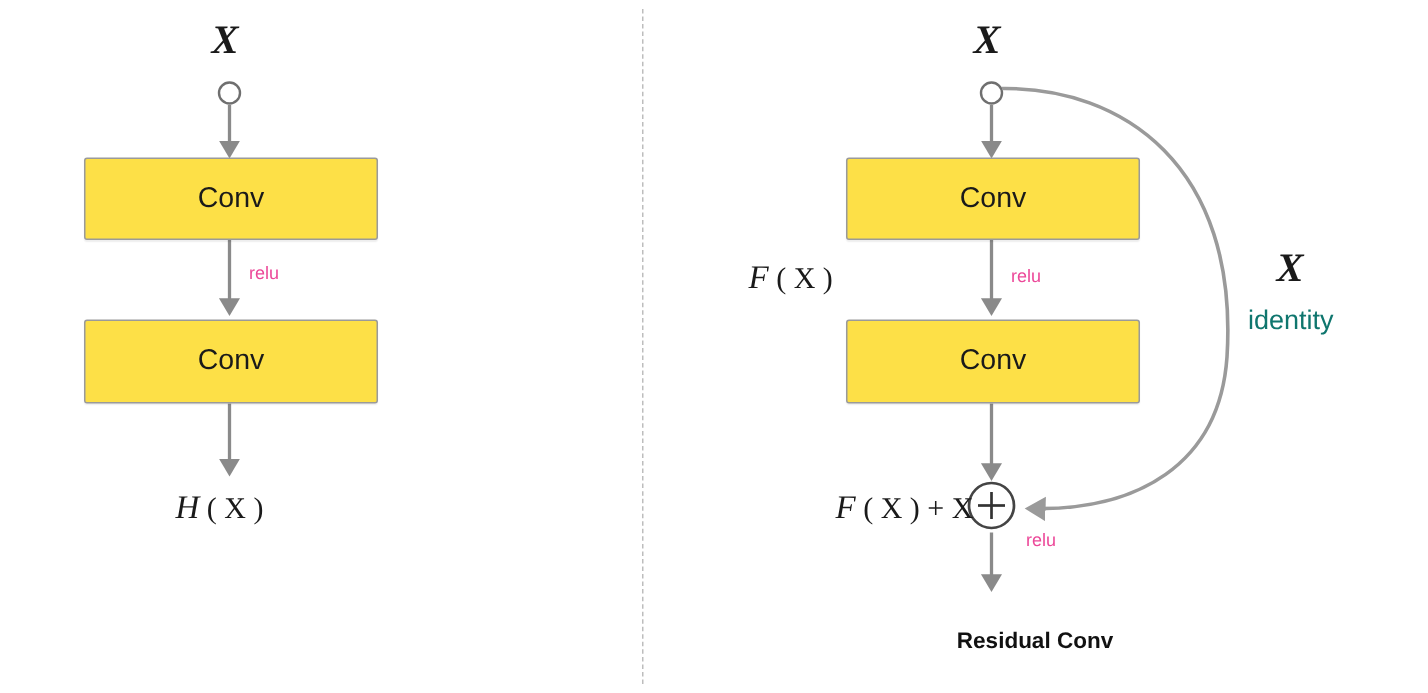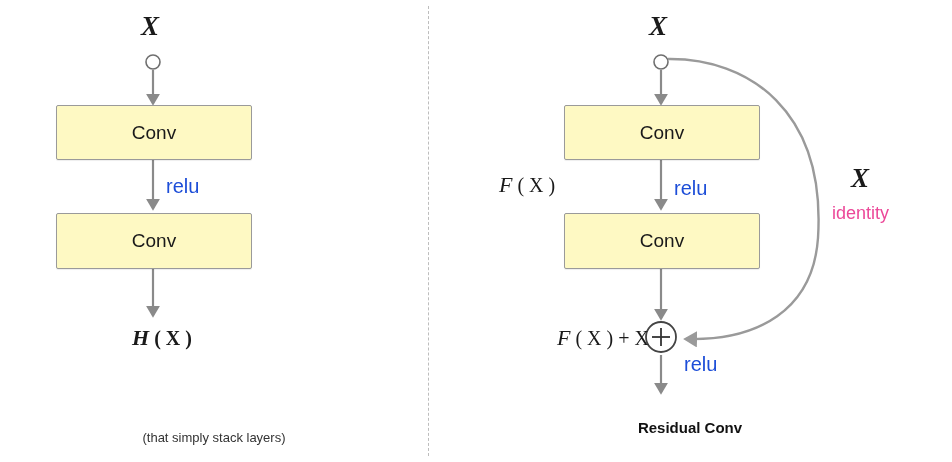--- a/index.html
+++ b/index.html
@@ -37,21 +37,21 @@
   svg.wires {
     position: absolute;
     left: 0;
     top: 0;
     overflow: visible;
   }
 
   .box {
     position: absolute;
     box-sizing: border-box;
-    background: #fef9c3;
+    background: #fde047;
     border: 1px solid #9a9a9a;
     border-radius: 2px;
     display: flex;
     align-items: center;
     justify-content: center;
     font-size: 19px;
     color: #1a1a1a;
     box-shadow: 0 1px 1px rgba(0,0,0,0.07);
   }
 
@@ -69,27 +69,27 @@
     font-family: "Liberation Serif", serif;
     font-size: 20px;
     font-style: normal;
   }
   .script {
     font-family: "Liberation Serif", serif;
     font-style: italic;
     font-size: 22px;
   }
   .relu {
-    font-size: 20px;
-    color: #1d4ed8;
+    font-size: 12px;
+    color: #ec4899;
     text-align: right;
   }
   .identity {
     font-size: 18px;
-    color: #ec4899;
+    color: #0f766e;
   }
   .caption-title {
     position: absolute;
     width: 100%;
     text-align: center;
     font-size: 15px;
     font-weight: bold;
     color: #111;
   }
   .caption-sub {
@@ -130,26 +130,25 @@
     <div class="box" style="left:56px; top:105px; width:196px; height:55px;">
       <span>Conv</span>
     </div>
 
     <div class="lbl relu" style="left:166px; top:175px;">relu</div>
 
     <div class="box" style="left:56px; top:213px; width:196px; height:56px;">
       <span>Conv</span>
     </div>
 
-    <div class="lbl math-fn" style="left:132px; top:325px;font-weight:bold;">
+    <div class="lbl math-fn" style="left:117px; top:325px;">
       <span class="script">H</span>
       <span>( X )</span>
     </div>
 
-    <div class="caption-sub" style="top:430px;">(that simply stack layers)</div>
   </div>
 
   <div class="panel" id="panel-residual">
 
     <svg class="wires" width="524" height="462">
       <defs>
         <marker id="ah-gray2" markerWidth="9" markerHeight="9" refX="4.2" refY="3.2" orient="auto" markerUnits="strokeWidth">
           <path d="M0,0 L0,6.4 L5.4,3.2 z" fill="#8a8a8a"></path>
         </marker>
         <marker id="ah-skip" markerWidth="10" markerHeight="10" refX="4.6" refY="3.4" orient="auto" markerUnits="strokeWidth">

